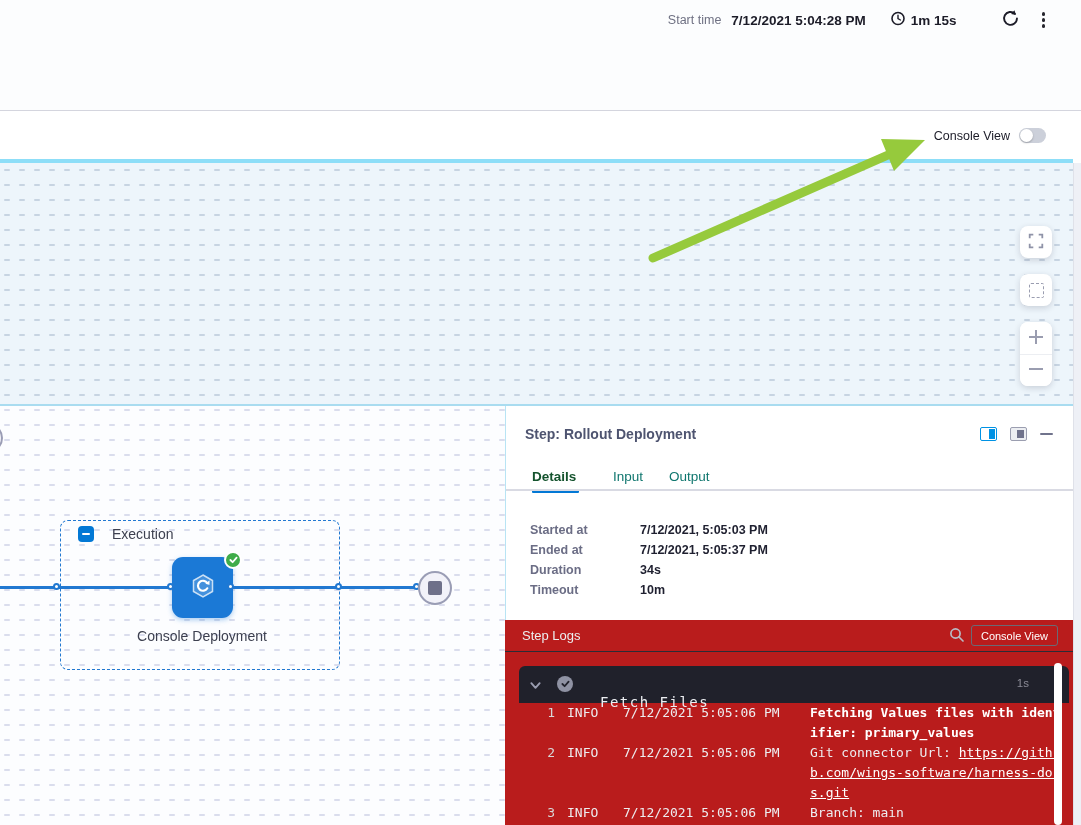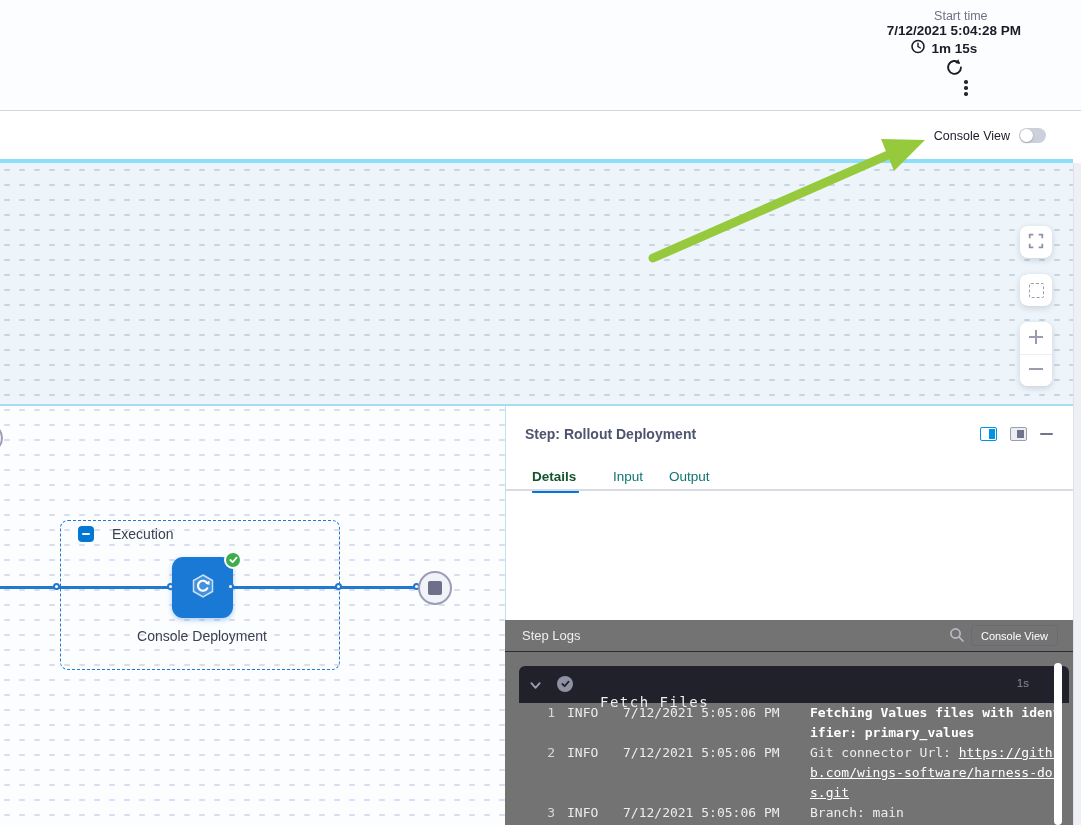--- a/index.html
+++ b/index.html
@@ -2,21 +2,21 @@
 <html><head>
 <meta charset="utf-8">
 <style>
   * { margin:0; padding:0; box-sizing:border-box; }
   html,body { background:#fff; }
   body { font-family:"Liberation Sans", sans-serif; }
   #app { position:relative; width:1081px; height:825px; overflow:hidden; background:#fff; }
 
   
   .top-header { position:absolute; left:0; top:0; width:1081px; height:111px; background:#fcfdfe; border-bottom:1px solid #d4d5de; }
-  .top-row { position:absolute; top:9px; right:36px; display:flex; align-items:center;flex-direction:column; }
+  .top-row { position:absolute; top:9px; right:36px; display:flex; align-items:center; }
   .start-label { font-size:12.5px; color:#6f7183; margin-right:10px; }
   .start-value { font-size:13.5px; font-weight:600; color:#1c1c28; margin-right:24px; }
   .dur-wrap { display:flex; align-items:center; margin-right:44px; }
   .dur-text { font-size:13.5px; font-weight:600; color:#1c1c28; margin-left:5px; }
   .icon-btn { background:none; border:none; cursor:pointer; display:flex; align-items:center; justify-content:center; padding:0; }
   .refresh-btn { margin-right:22px; }
   .kebab { display:flex; flex-direction:column; gap:2.5px; }
   .kebab i { width:3.5px; height:3.5px; border-radius:50%; background:#26262e; display:block; }
 
   
@@ -70,21 +70,21 @@
   .tab { position:absolute; top:3px; font-size:13.5px; color:#0f766e; cursor:pointer; background:none; border:none; font-family:inherit; }
   .tab.active { color:#14532d; font-weight:600; }
   .tab-underline { position:absolute; left:26px; top:24px; width:47px; height:3px; background:#0278d5; border-radius:1px; }
   .tab-sep { position:absolute; left:0; top:83px; width:568px; height:2px; background:#d9dae3; }
   .detail-rows { position:absolute; left:24px; top:114px; }
   .drow { display:flex; height:20px; align-items:center; }
   .dlabel { width:110px; font-size:12.5px; font-weight:600; color:#6b6d85; }
   .dvalue { font-size:12.5px; font-weight:600; color:#1f2030; }
 
   
-  .step-logs { position:absolute; left:505px; top:620px; width:568px; height:205px; background:#737373; font-family:"DejaVu Sans Mono", monospace; }
+  .step-logs { position:absolute; left:505px; top:620px; width:568px; height:205px; background:#b91c1c; font-family:"DejaVu Sans Mono", monospace; }
   .sl-header { position:absolute; left:0; top:0; width:100%; height:30px; }
   .sl-title { position:absolute; left:17px; top:8px; font-size:13px; color:#eceef0; font-family:"Liberation Sans", sans-serif; }
   .sl-search { position:absolute; right:108px; top:7px; }
   .sl-console-btn { position:absolute; right:15px; top:5px; height:21px; padding:0 9px; background:transparent; border:1px solid #6a6a75; border-radius:3px; color:#fff; font-size:11px; font-family:"Liberation Sans", sans-serif; cursor:pointer; }
   .sl-sep { position:absolute; left:0; top:31px; width:100%; height:1px; background:#2c2c36; }
   .sl-section { position:absolute; left:14px; top:46px; width:550px; height:37px; background:#20212b; border-radius:6px 6px 0 0; cursor:pointer; }
   .sl-chevron { position:absolute; left:10px; top:11px; }
   .sl-check { position:absolute; left:38px; top:10px; width:16px; height:16px; border-radius:50%; background:#8f92a3; display:flex; align-items:center; justify-content:center; }
   .sl-section-name { position:absolute; left:81px; top:28px; font-size:14px; letter-spacing:1.5px; color:#eceef2; }
   .sl-duration { position:absolute; right:40px; top:11px; font-size:11.5px; color:#8b8b96; font-family:"Liberation Sans", sans-serif; }
@@ -243,20 +243,38 @@
         </span>
       <span class="min-icon"></span>
     </div>
     <div class="sp-tabs">
       <button class="tab active" style="left:26px;">Details</button>
       <button class="tab" style="left:107px;">Input</button>
       <button class="tab" style="left:163px;">Output</button>
       <span class="tab-underline"></span>
     </div>
     <div class="tab-sep"></div>
+    <div class="detail-rows">
+      <div class="drow">
+        <span class="dlabel">Started at</span>
+        <span class="dvalue">7/12/2021, 5:05:03 PM</span>
+      </div>
+      <div class="drow">
+        <span class="dlabel">Ended at</span>
+        <span class="dvalue">7/12/2021, 5:05:37 PM</span>
+      </div>
+      <div class="drow">
+        <span class="dlabel">Duration</span>
+        <span class="dvalue">34s</span>
+      </div>
+      <div class="drow">
+        <span class="dlabel">Timeout</span>
+        <span class="dvalue">10m</span>
+      </div>
+    </div>
   </div>
 
   <div class="step-logs">
     <div class="sl-header">
       <span class="sl-title">Step Logs</span>
       <span class="sl-search">
         <svg width="16" height="16" viewBox="0 0 16 16">
             <circle cx="6.5" cy="6.5" r="4.6" fill="none" stroke="#b9bac4" stroke-width="1.7"></circle>
             <line x1="10" y1="10" x2="14" y2="14" stroke="#b9bac4" stroke-width="1.7" stroke-linecap="round"></line>
           </svg>

